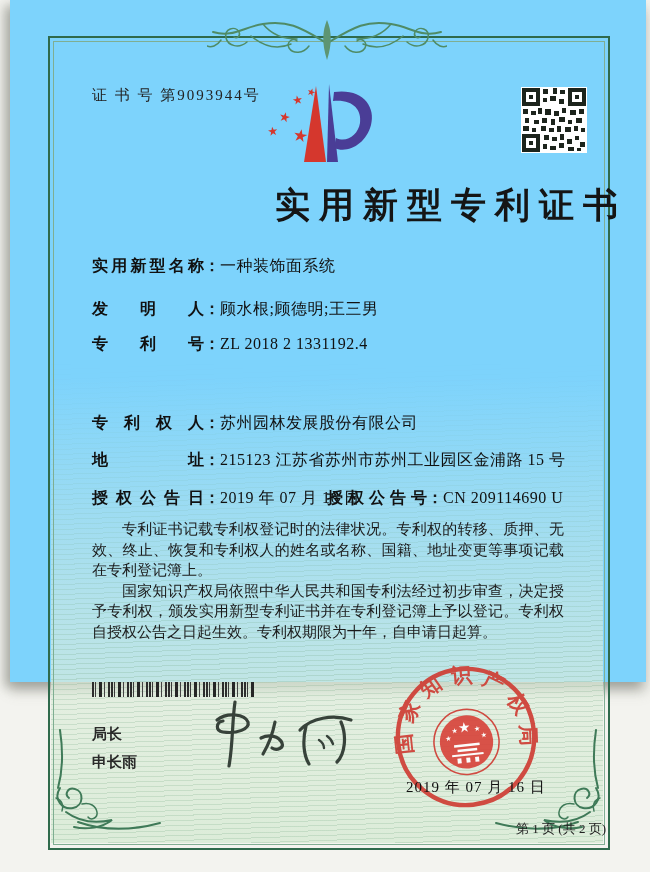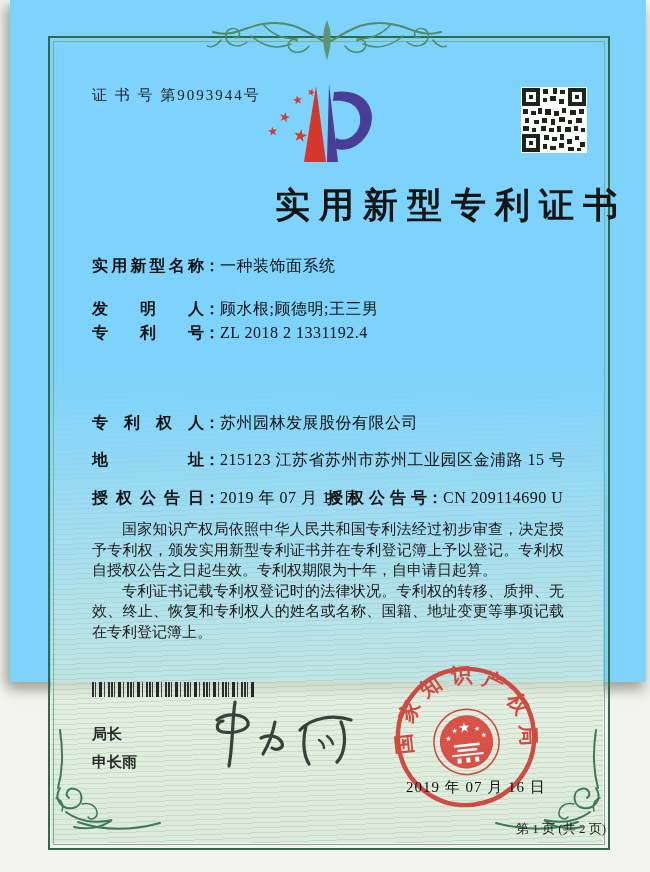--- a/index.html
+++ b/index.html
@@ -219,39 +219,39 @@
   </div>
 
   <div class="title">实用新型专利证书</div>
 
   <div class="row" style="top:299px">
     <span class="f-label">发明人</span><span class="colon">：</span><span class="f-value">顾水根;顾德明;王三男</span>
   </div>
   <div class="row" style="top:256px">
     <span class="f-label">实用新型名称</span><span class="colon">：</span><span class="f-value">一种装饰面系统</span>
   </div>
-  <div class="row" style="top:323px">
+  <div class="row" style="top:334px">
     <span class="f-label">专利号</span><span class="colon">：</span><span class="f-value">ZL 2018 2 1331192.4</span>
   </div>
   <div class="row" style="top:413px">
     <span class="f-label">专利权人</span><span class="colon">：</span><span class="f-value">苏州园林发展股份有限公司</span>
   </div>
   <div class="row" style="top:450px">
     <span class="f-label">地址</span><span class="colon">：</span><span class="f-value">215123 江苏省苏州市苏州工业园区金浦路 15 号</span>
   </div>
   <div class="row" style="top:488px">
     <span class="f-label">授权公告日</span><span class="colon">：</span><span class="f-value">2019 年 07 月 16 日</span>
   </div>
   <div class="grant-no">
     <span class="f-label2">授权公告号</span><span class="colon">：</span><span class="f-value">CN 209114690 U</span>
   </div>
 
   <div class="body-text">
+    <p>专利证书记载专利权登记时的法律状况。专利权的转移、质押、无效、终止、恢复和专利权人的姓名或名称、国籍、地址变更等事项记载在专利登记簿上。</p>
     <p>国家知识产权局依照中华人民共和国专利法经过初步审查，决定授予专利权，颁发实用新型专利证书并在专利登记簿上予以登记。专利权自授权公告之日起生效。专利权期限为十年，自申请日起算。</p>
-    <p>专利证书记载专利权登记时的法律状况。专利权的转移、质押、无效、终止、恢复和专利权人的姓名或名称、国籍、地址变更等事项记载在专利登记簿上。</p>
   </div>
 
   <div class="barcode"></div>
 
   <div class="signer">
     <div>局长</div>
     <div>申长雨</div>
   </div>
 
   <div class="signature">

